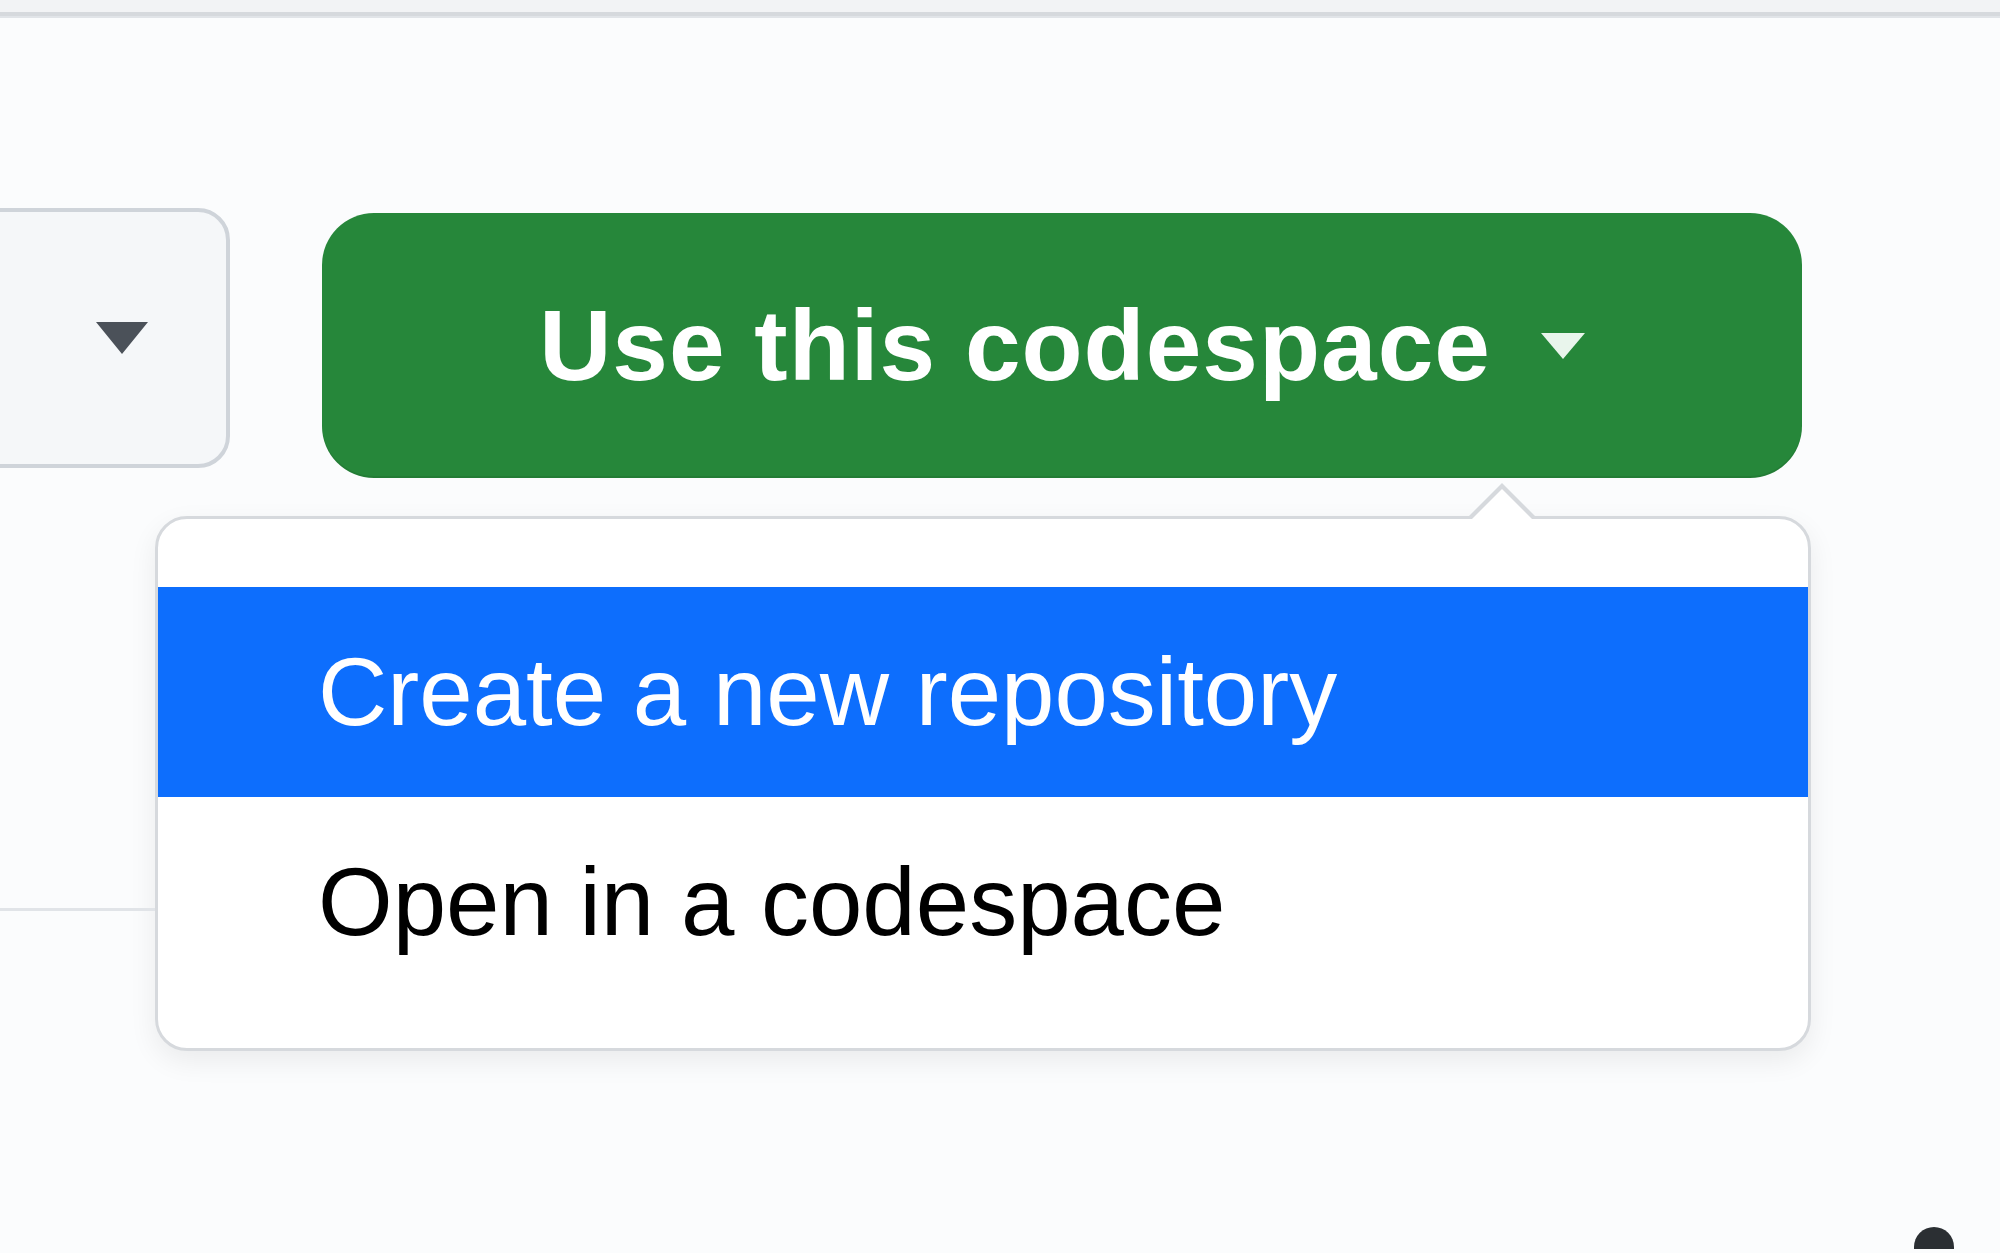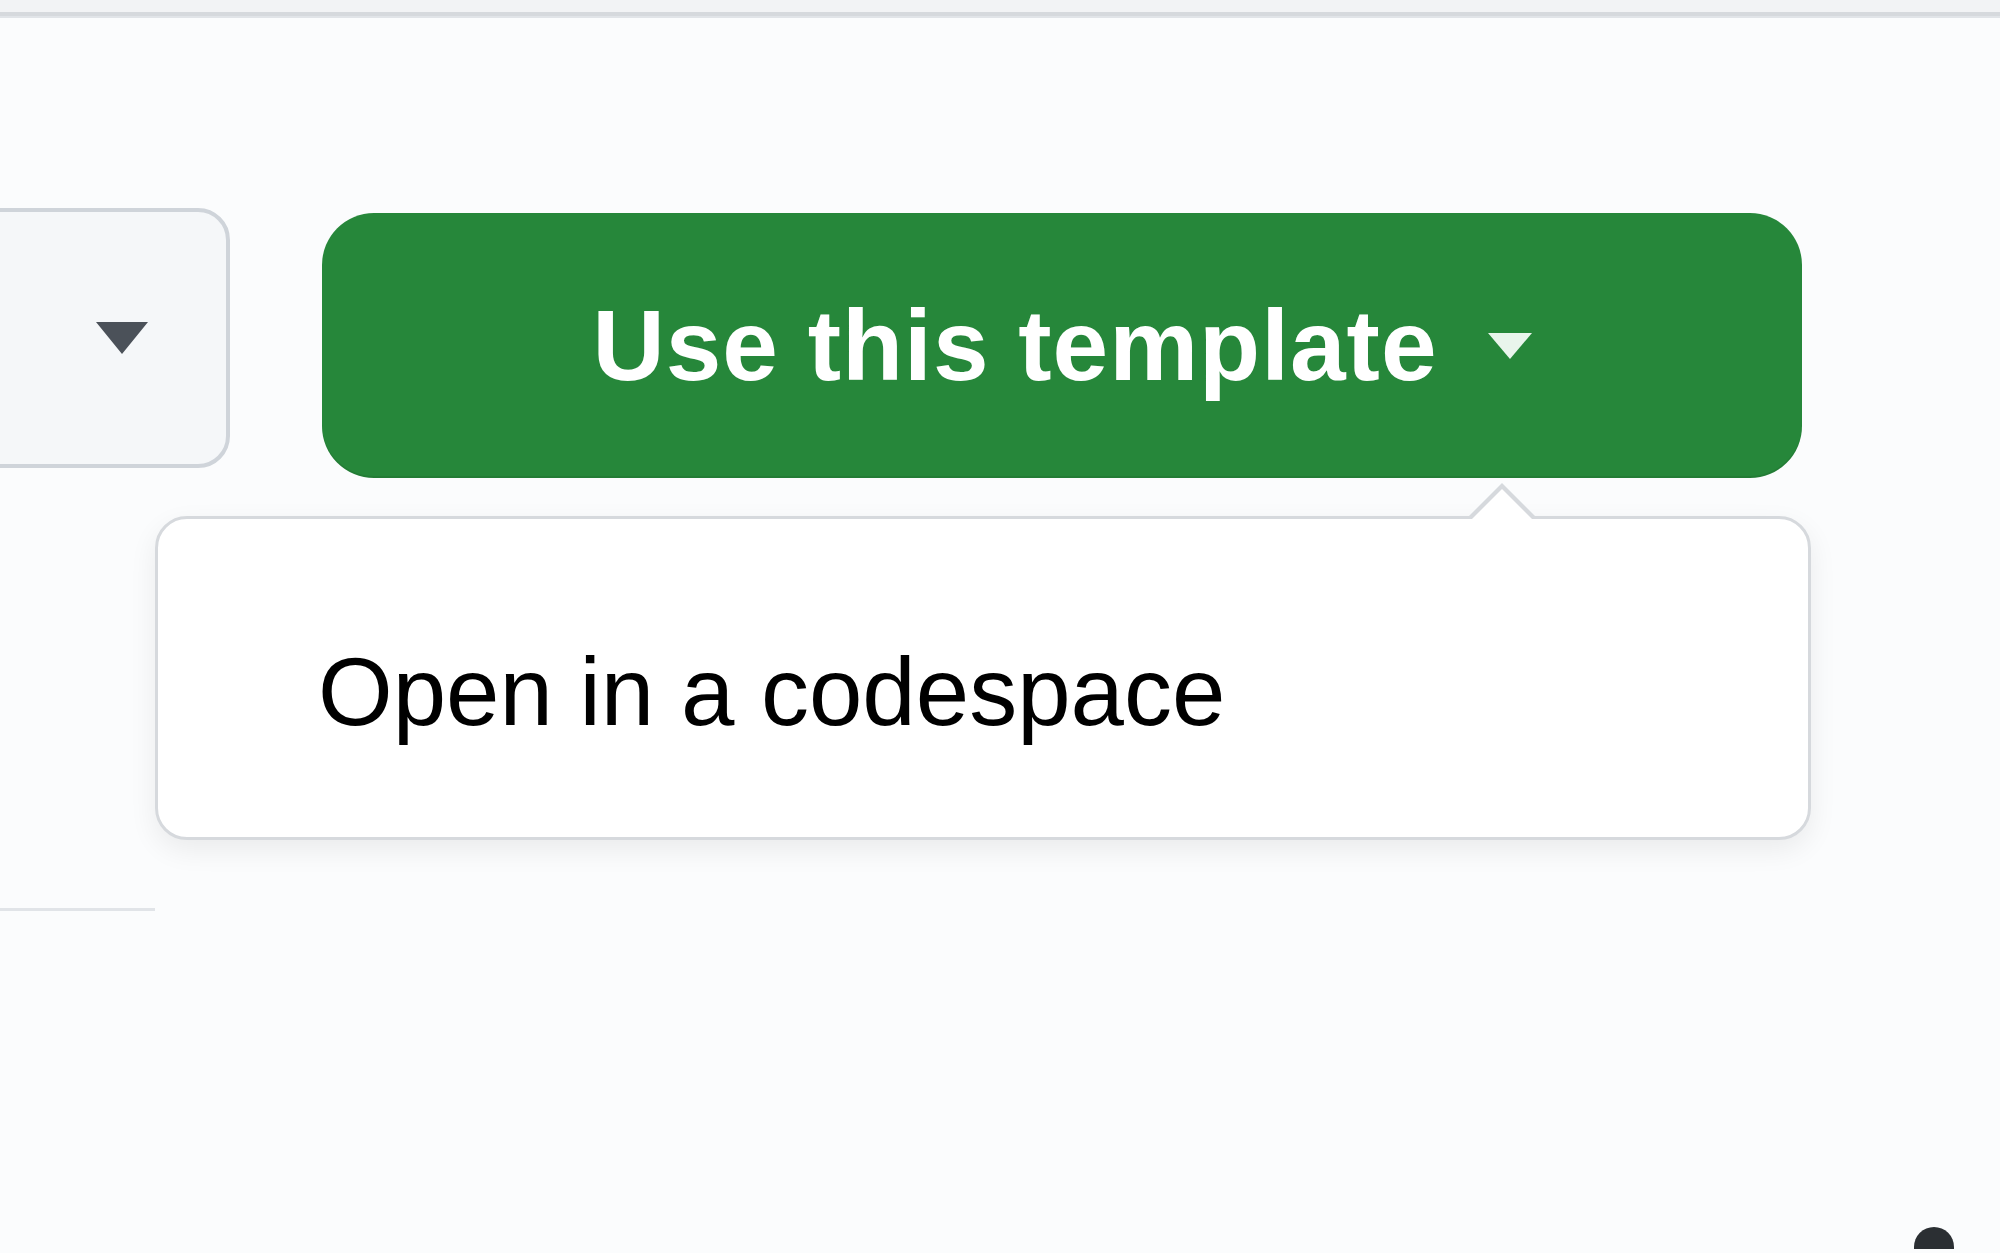--- a/index.html
+++ b/index.html
@@ -176,26 +176,29 @@
 
 <div class="top-divider"></div>
 
 <div class="canvas">
 
   <div class="left-button-fragment">
     <span class="caret-down caret-small-dark"></span>
   </div>
 
   <div class="primary-button">
-    <span class="label">Use this template</span>
+    <span class="label">Use this codespace</span>
     <span class="caret-down caret-small-white"></span>
   </div>
 
   <div class="dropdown">
     <div class="dropdown-inner">
+      <div class="menu-item selected">
+        <span>Create a new repository</span>
+      </div>
       <div class="menu-item">
         <span>Open in a codespace</span>
       </div>
     </div>
   </div>
 
   <div class="lower-left-divider"></div>
 
   <div class="corner-dot"></div>
 </div>

